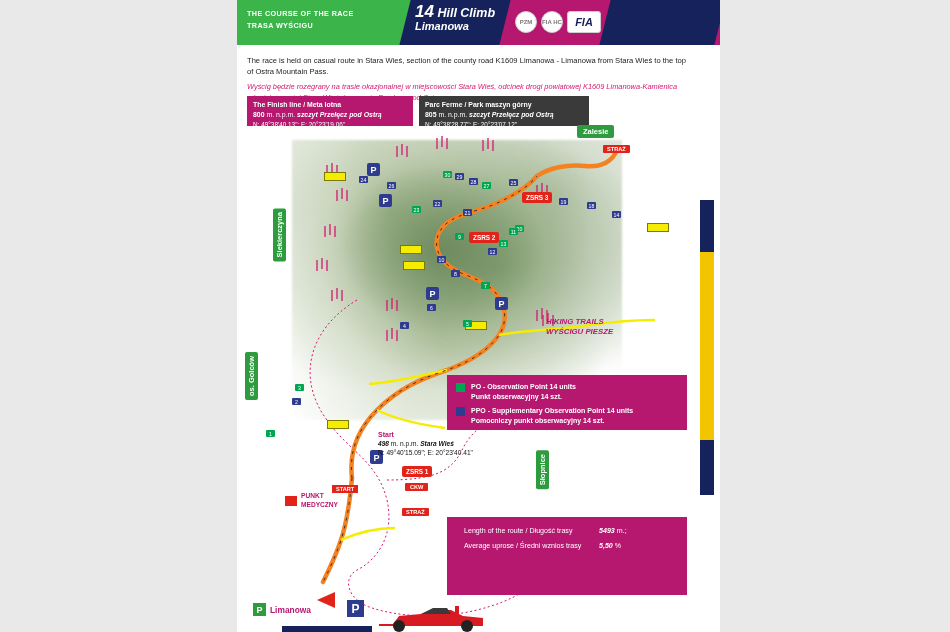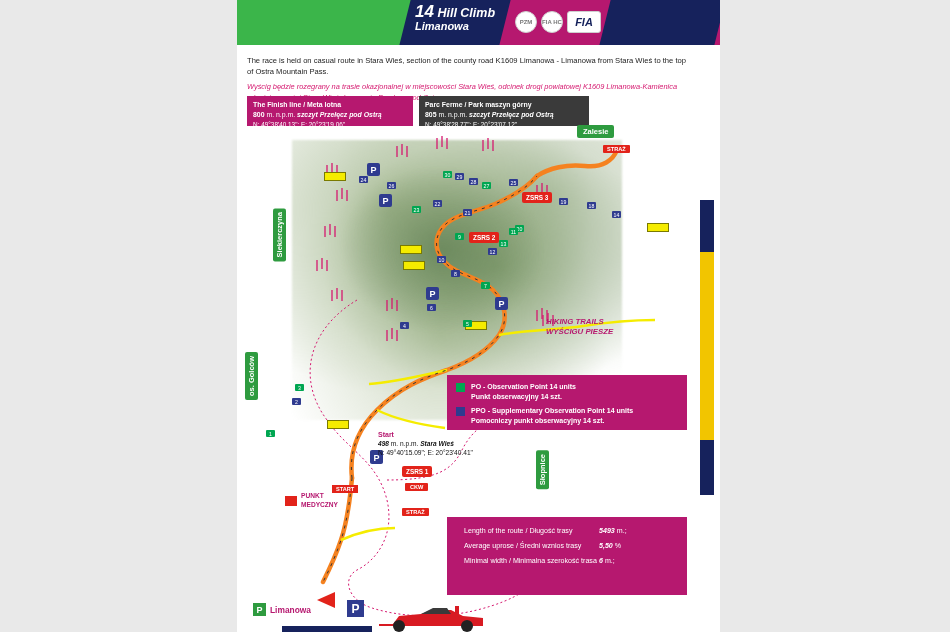--- a/index.html
+++ b/index.html
@@ -216,20 +216,24 @@
 
 <div id="left-gray"></div>
 
 <div id="page">
 
   <div id="header">
     <div id="hdr-mag"></div>
     <div id="hdr-navy-strip"></div>
     <div id="hdr-green"></div>
     <div id="hdr-arrow"></div>
+    <div id="hdr-green-text">
+      <div>THE COURSE OF THE RACE</div>
+      <div>TRASA WYŚCIGU</div>
+    </div>
     <div id="logo-block"></div>
     <div id="logo-text">
       <span class="n">14</span>
       <span>Hill Climb</span>
       <div class="sub">Limanowa</div>
     </div>
     <div class="hdr-badge" id="badge1">PZM</div>
     <div class="hdr-badge" id="badge2">FIA HC</div>
     <div id="fia-badge">FIA</div>
   </div>
@@ -464,27 +468,20 @@
           <span class="u">m.;</span>
         </div>
       </div>
       <div class="row">
         <div class="lbl">Average uprose / Średni wznios trasy</div>
         <div class="val">
           <span>5,50</span>
           <span class="u">%</span>
         </div>
       </div>
-      <div class="row">
-        <div class="lbl">Minimal width / Minimalna szerokość trasa</div>
-        <div class="val">
-          <span>6</span>
-          <span class="u">m.;</span>
-        </div>
-      </div>
     </div>
   </div>
 
   <div id="bottom" style="left:10px;">
     <div id="bottom-navy"></div>
     <div id="lim-tag">
       <div id="lim-p">P</div>
       <div id="lim-name">Limanowa</div>
     </div>
     <div id="lim-p2">P</div>

